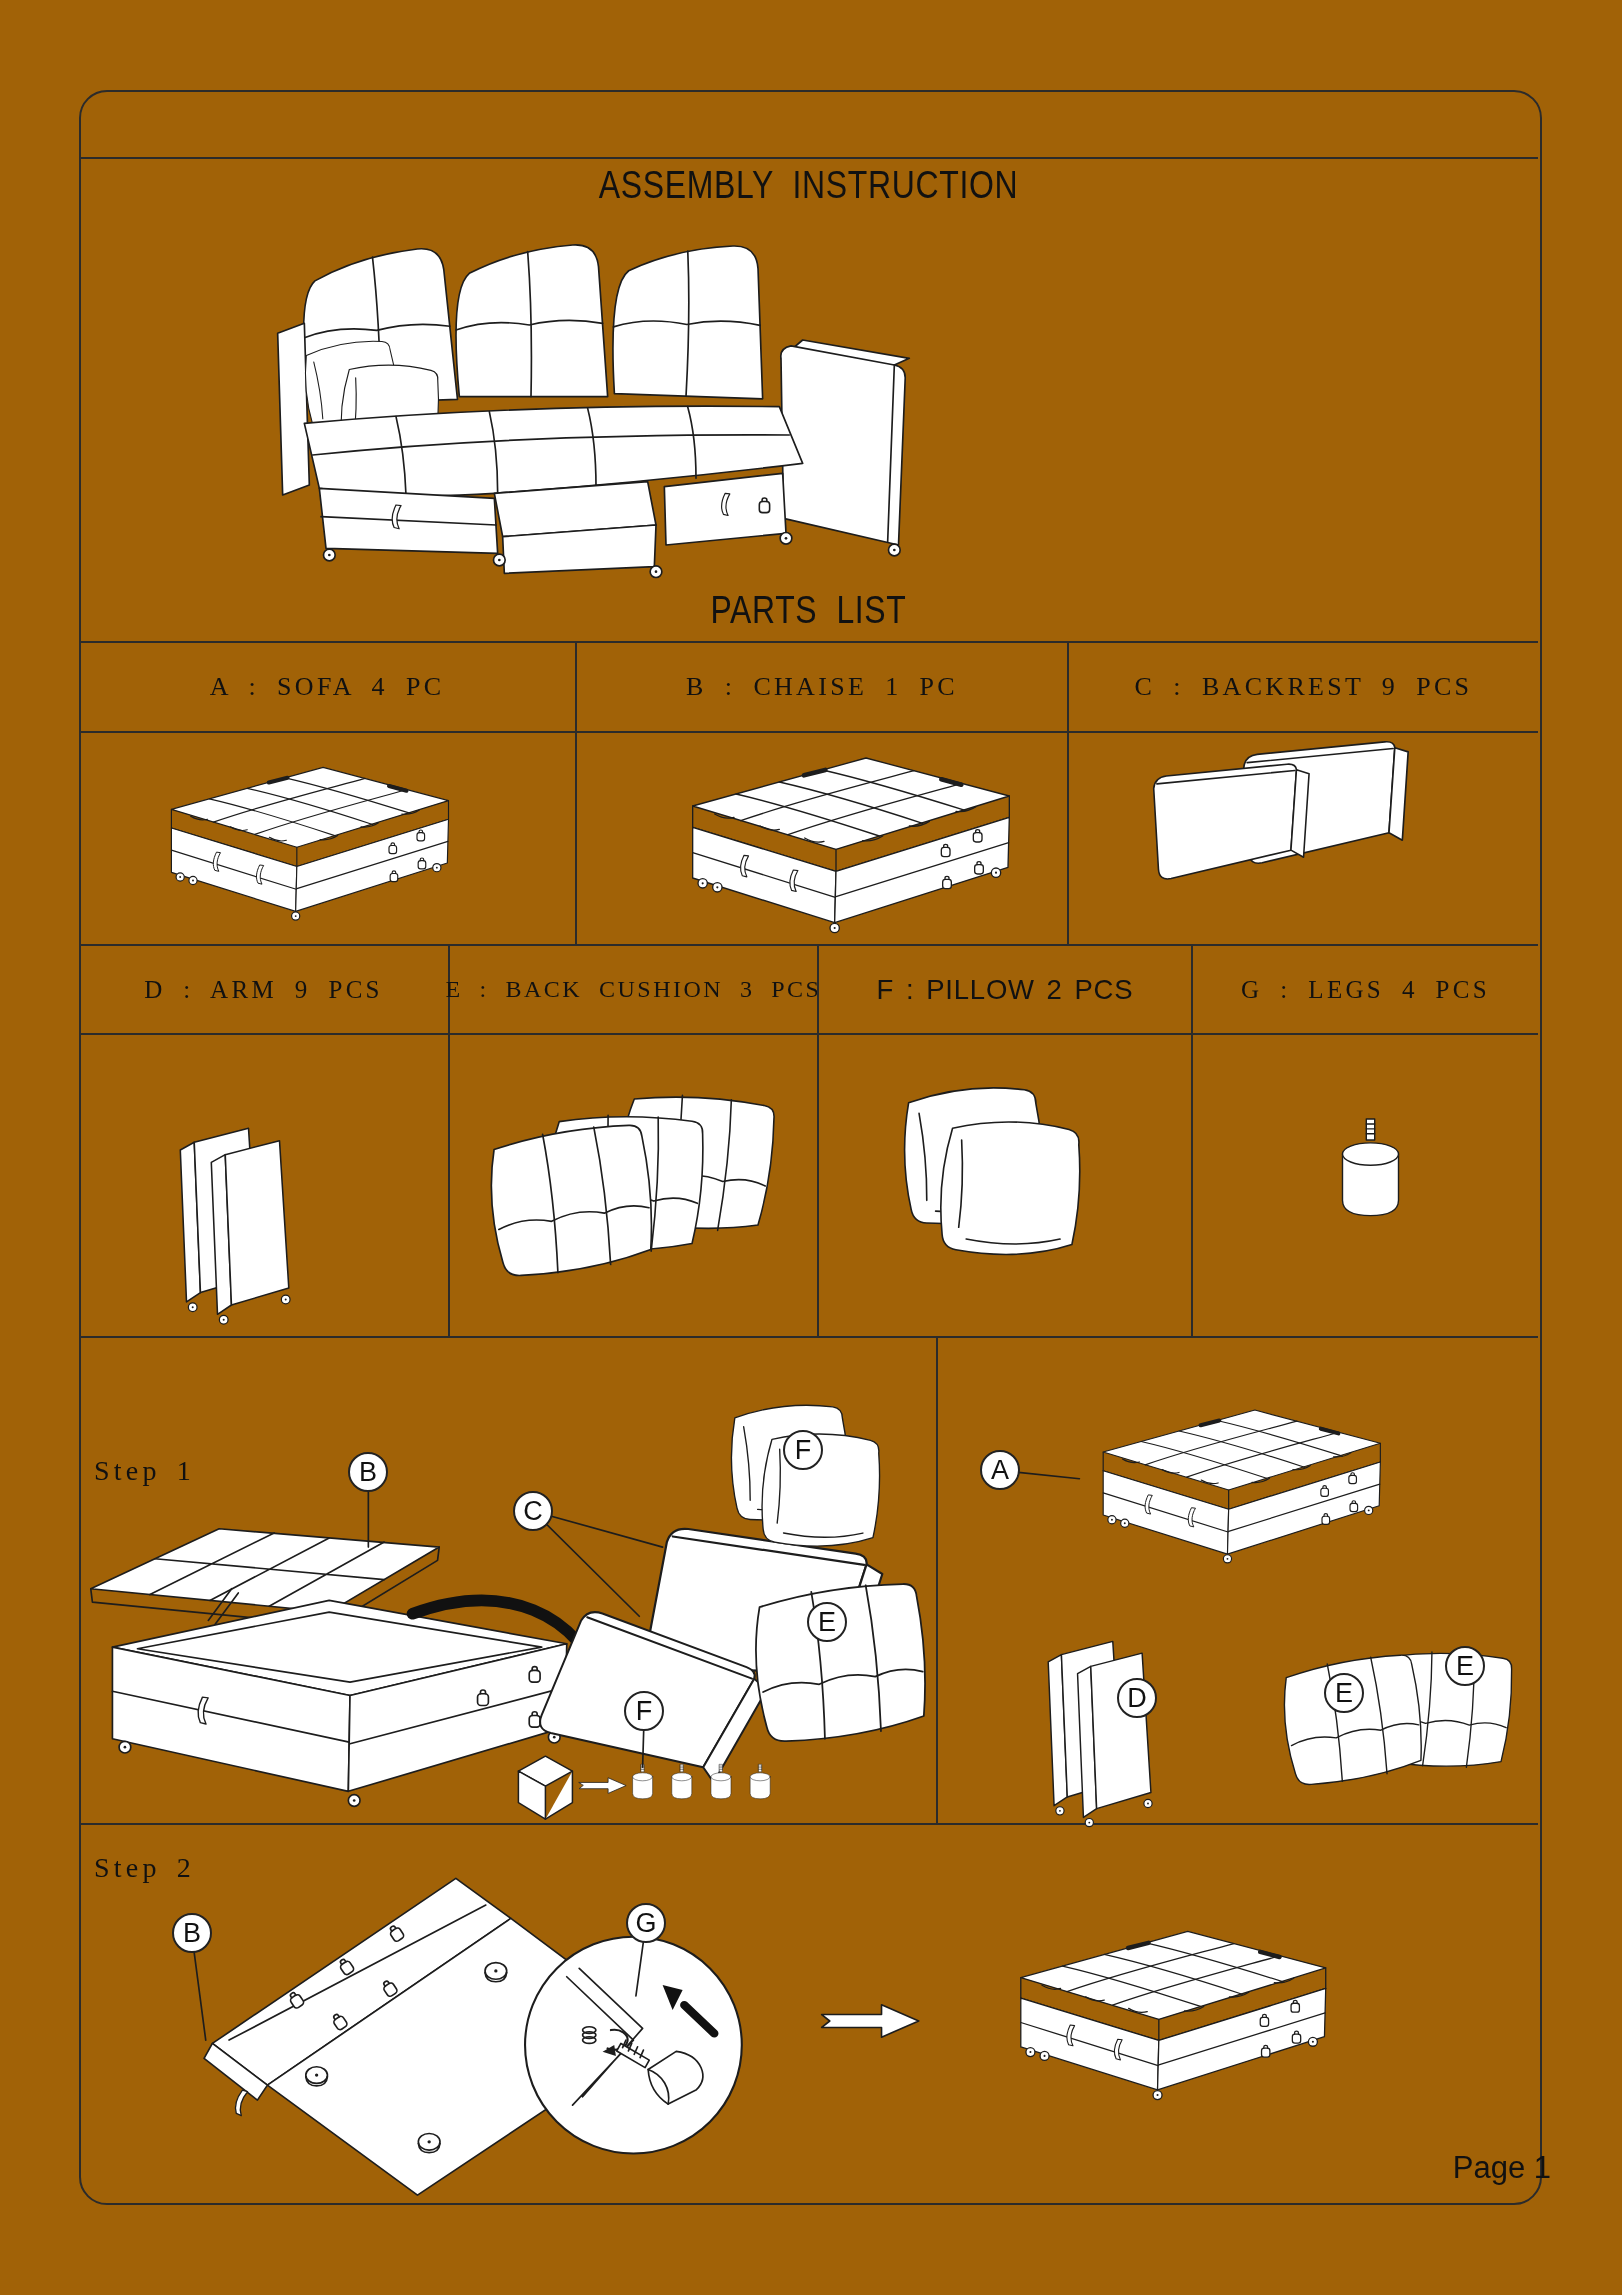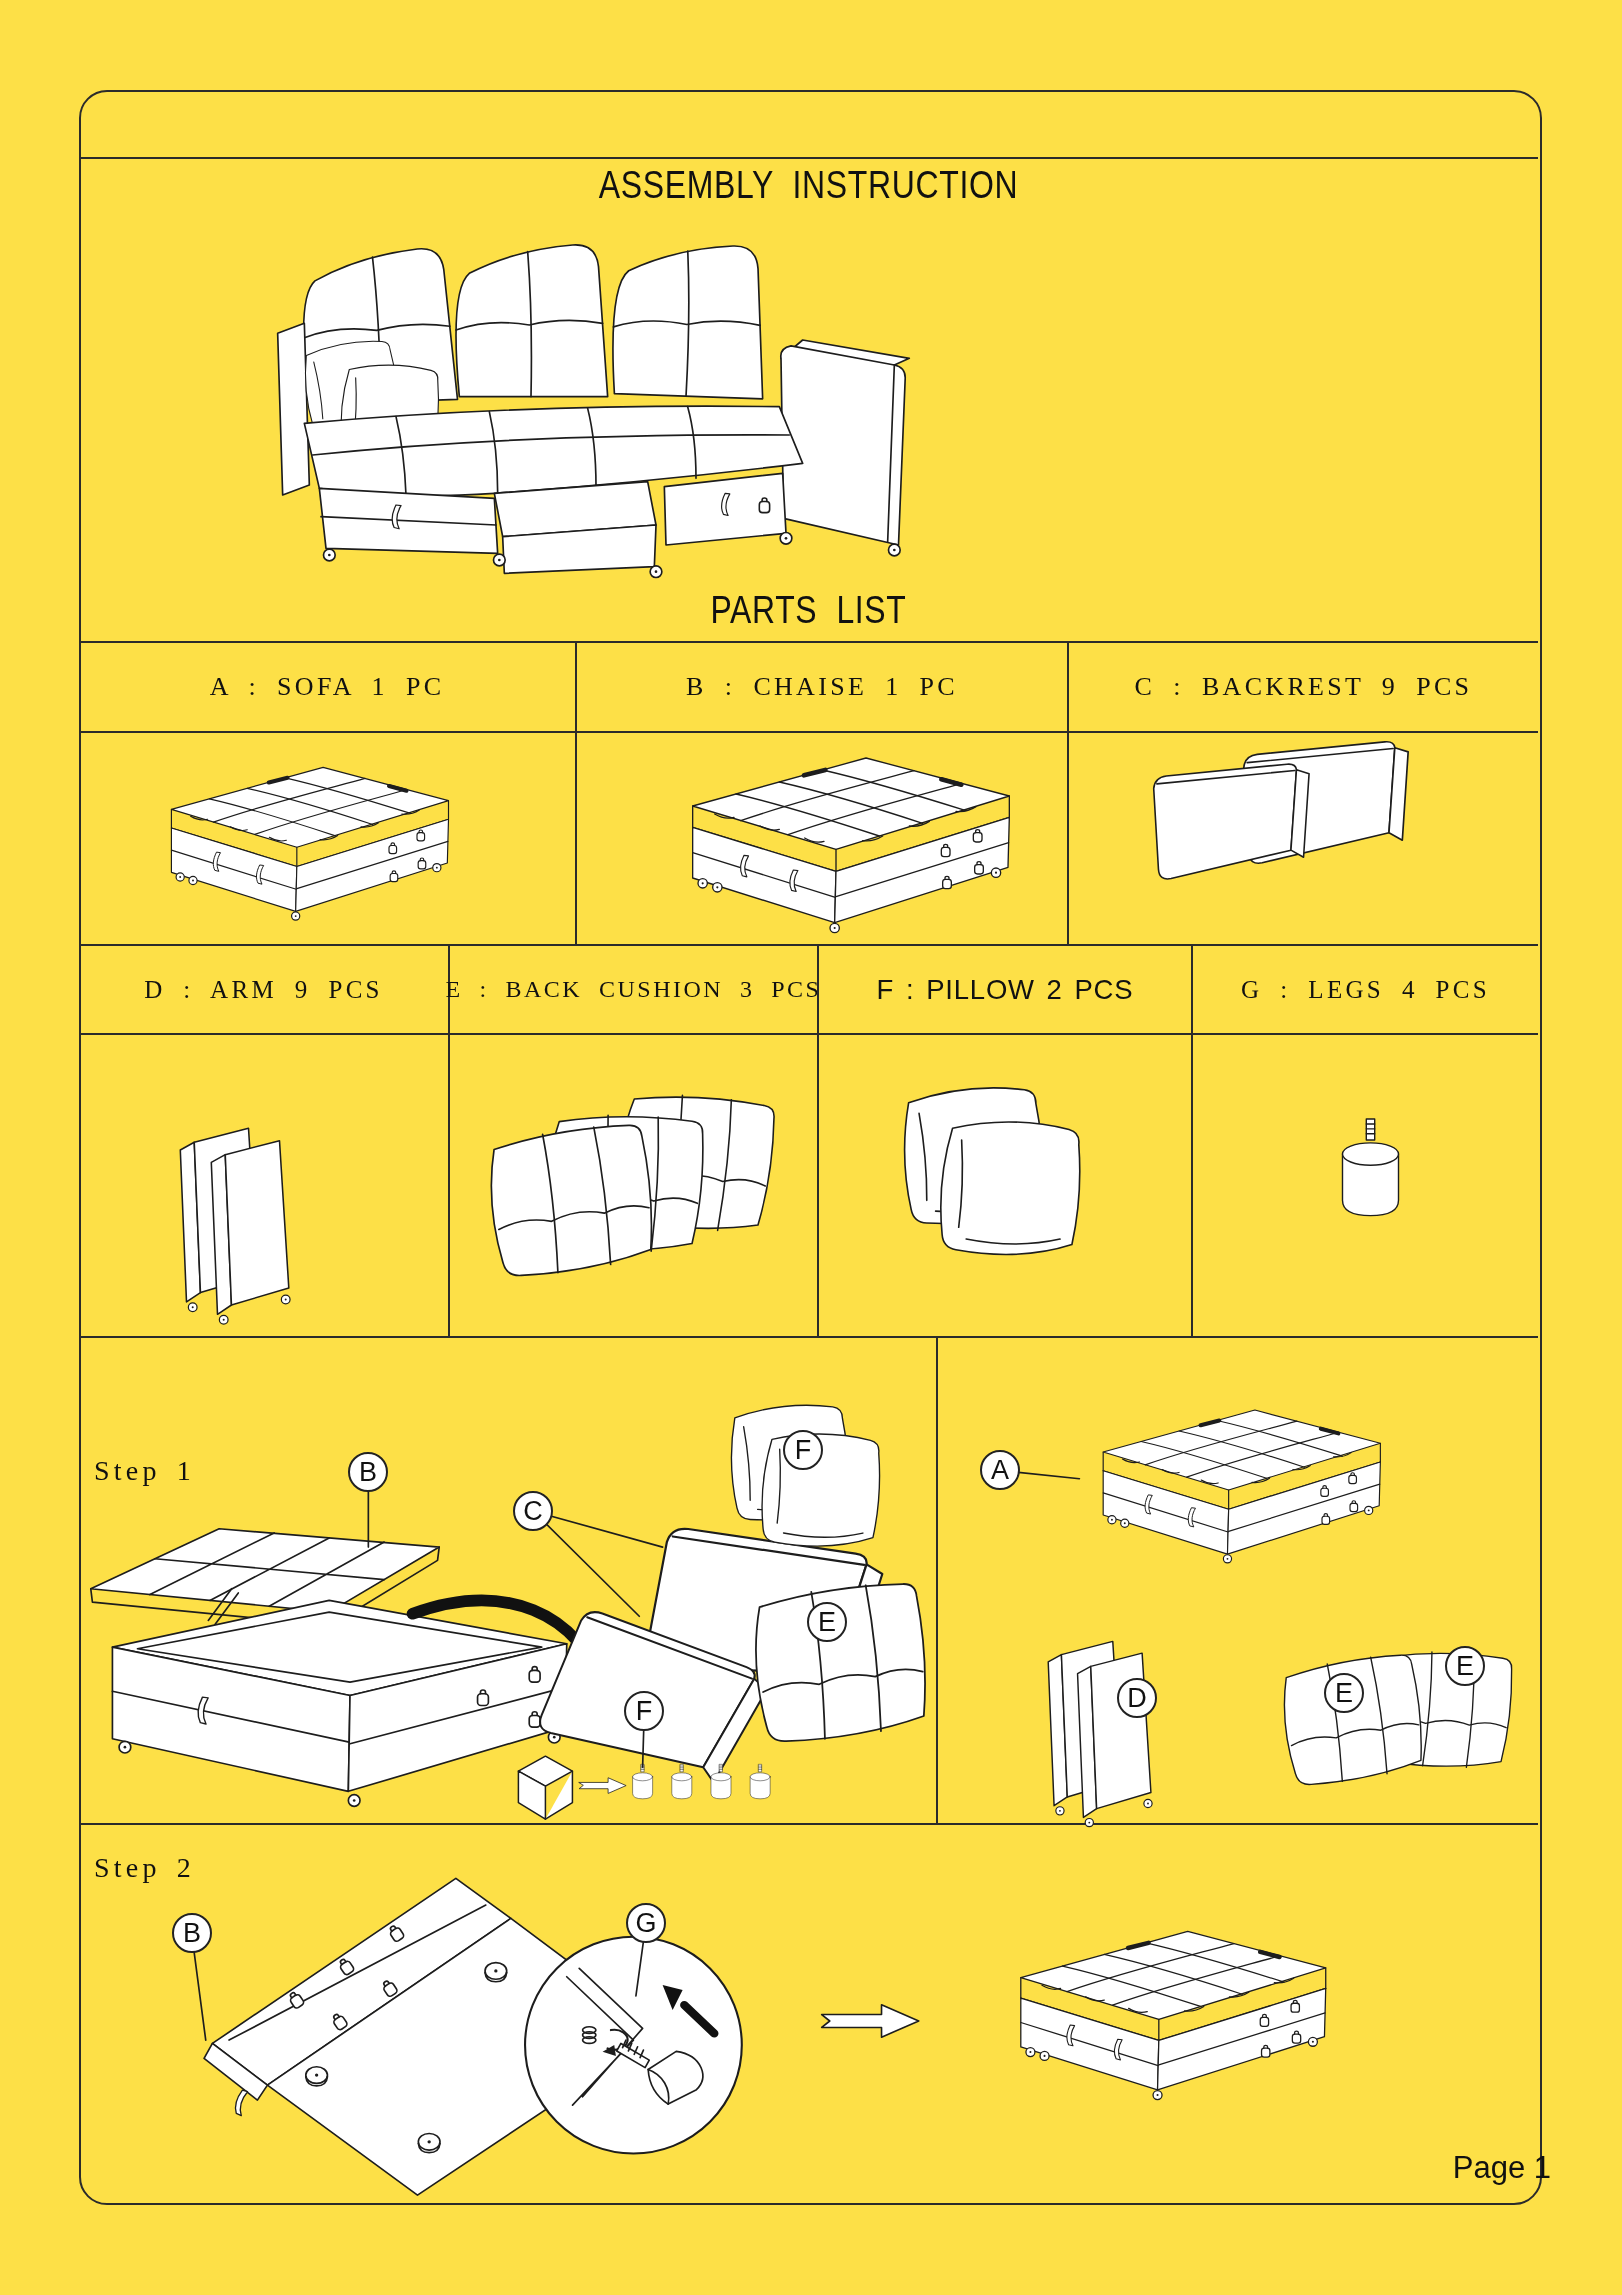--- a/index.html
+++ b/index.html
@@ -1,16 +1,16 @@
 <!DOCTYPE html>
 <html style="font-size:13.3px"><head>
 <meta charset="utf-8">
 <style>
   html,body{margin:0;padding:0;background:#fff;}
-  .page{position:relative;width:1623px;height:2295px;background:#fde047;overflow:hidden;
+  .page{position:relative;width:1623px;height:2295px;background:#a16207;overflow:hidden;
         font-family:"Liberation Sans",sans-serif;color:#111;}
   .border-box{position:absolute;left:79px;top:90px;width:1459px;height:2111px;
         border:2.1px solid #2b2b2b;border-radius:28px;}
   .top-rule{position:absolute;left:79px;top:157px;width:1459px;height:2.1px;background:#2b2b2b;}
   .doc-title{position:absolute;left:79px;top:163px;width:1459px;text-align:center;
         font-size:39px;letter-spacing:0.8px;white-space:pre;transform:scaleX(.82);}
   .parts-title{position:absolute;left:79px;top:589px;width:1459px;text-align:center;
         font-size:38px;letter-spacing:0.8px;white-space:pre;transform:scaleX(.84);}
   .cad{font-family:"Liberation Serif",serif;}
   .parts-table{position:absolute;left:79px;top:641px;width:1459px;border-top:2.1px solid #2b2b2b;}
@@ -186,21 +186,21 @@
       <use href="#caster" transform="translate(618,384)"></use>
       <use href="#caster" transform="translate(748,398)"></use>
     </g>
   </svg>
 
   <div class="parts-title">PARTS  LIST</div>
 
   <div class="parts-table">
     <div class="prow r1h">
       <div class="pcell" style="width:496px">
-          <span class="cad hdr">A : SOFA 1 PC</span>
+          <span class="cad hdr">A : SOFA 4 PC</span>
         </div>
       <div class="pcell" style="width:492px">
           <span class="cad hdr">B : CHAISE 1 PC</span>
         </div>
       <div class="pcell" style="width:471px">
           <span class="cad hdr">C : BACKREST 9 PCS</span>
         </div>
     </div>
     <div class="prow r1i">
       <div class="pcell" style="width:496px"></div>

